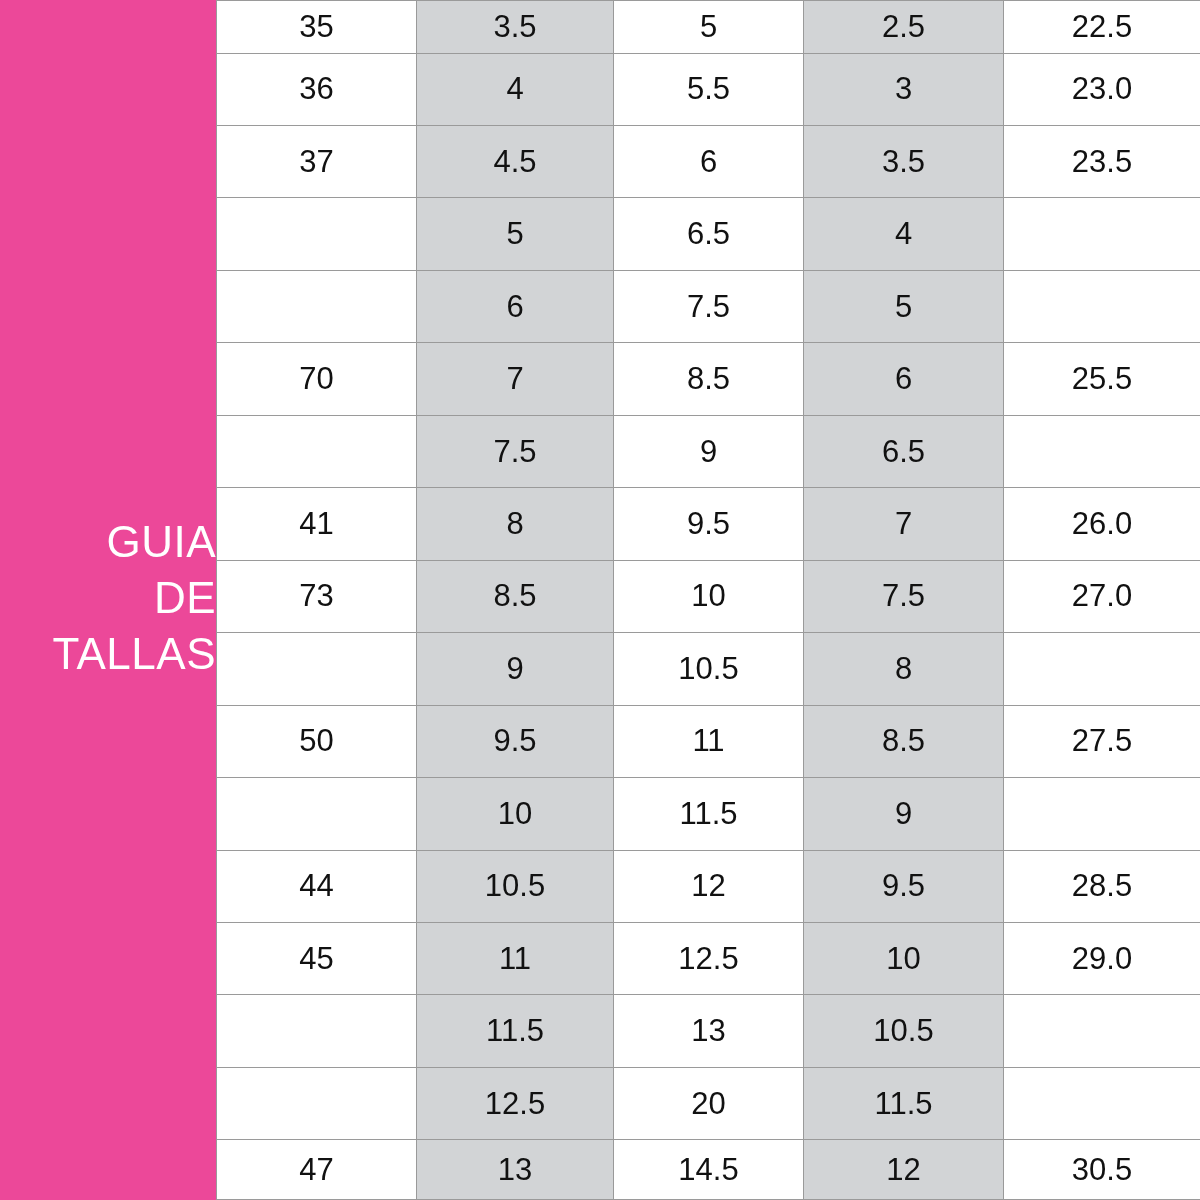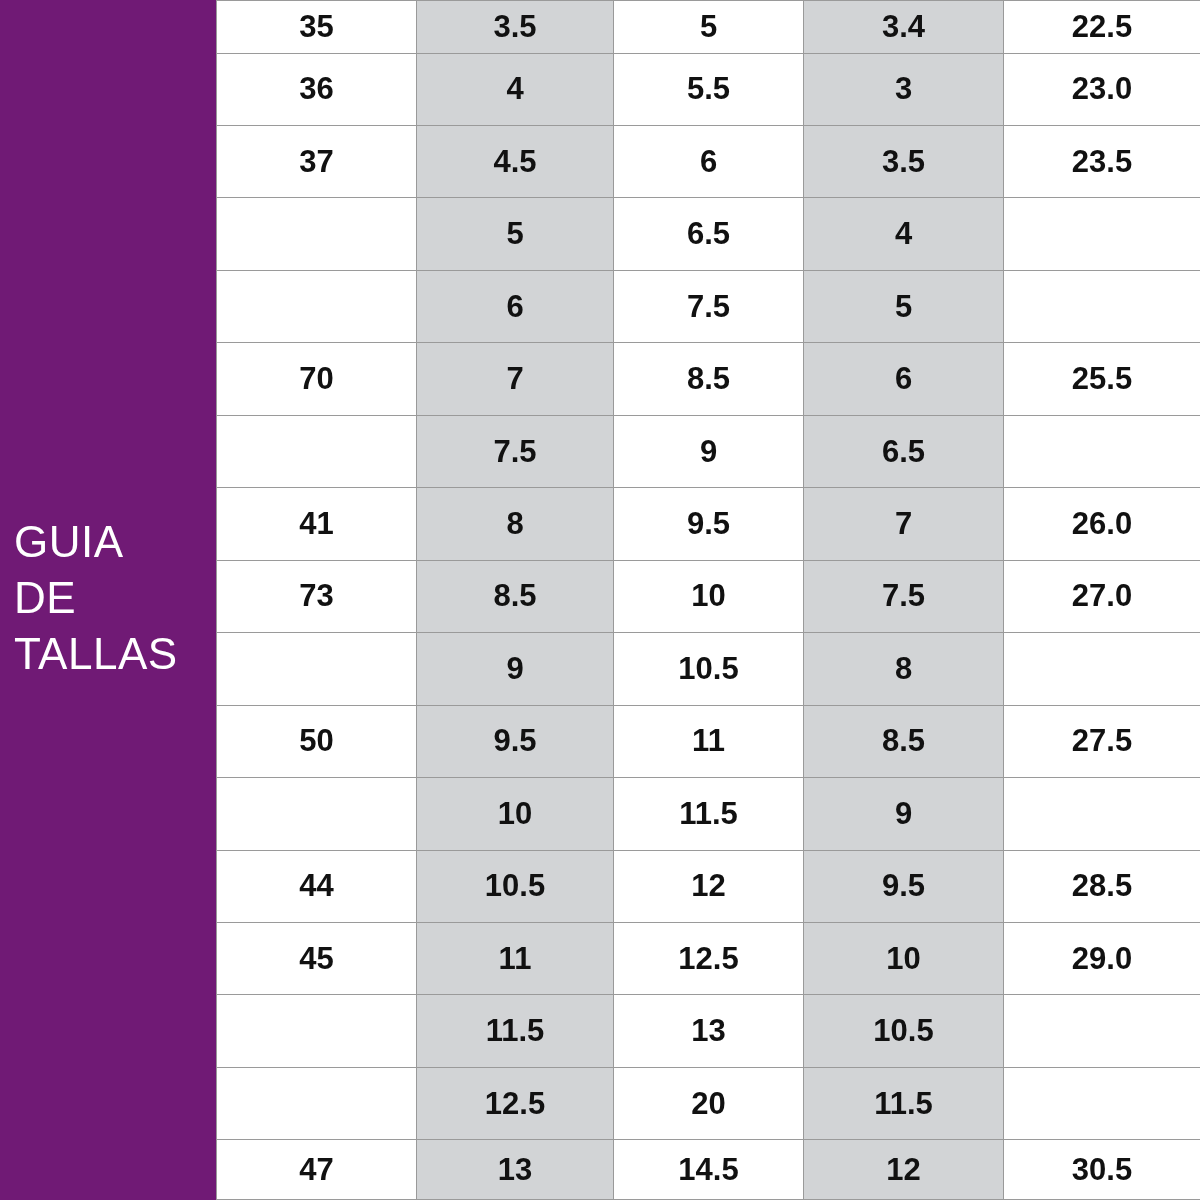--- a/index.html
+++ b/index.html
@@ -17,42 +17,41 @@
     position: relative;
     width: 1200px;
     height: 1200px;
     display: flex;
     background: #ffffff;
   }
   
   #sidebar {
     width: 216px;
     min-width: 216px;
-    background: #701a75;
+    background: #ec4899;
     color: #ffffff;
     display: flex;
     flex-direction: column;
     justify-content: center;
-    align-items: flex-start;
+    align-items: flex-end;
     padding: 0 0 4px 14px;
     box-sizing: border-box;
   }
   #sidebar .guide-line {
     font-size: 44px;
     line-height: 1.28;
     letter-spacing: 0.5px;
     color: #ffffff;
     font-family: "Liberation Sans", sans-serif;
   }
   
   #table-wrap {
     flex: 1;
     position: relative;
     background: #0f766e;
-    font-weight: bold;
   }
   table.size-table {
     width: 100%;
     height: 1200px;
     border-collapse: collapse;
     table-layout: fixed;
   }
   table.size-table td {
     border: 1px solid #9a9a9a;
     text-align: center;
@@ -98,21 +97,21 @@
           <col class="c1">
           <col class="c2">
           <col class="c3">
           <col class="c4">
       </colgroup>
       <tbody id="table-body">
           <tr class="first">
             <td class="plain">35</td>
             <td class="shaded">3.5</td>
             <td class="plain">5</td>
-            <td class="shaded">3.4</td>
+            <td class="shaded">2.5</td>
             <td class="plain">22.5</td>
           </tr>
           <tr>
             <td class="plain">36</td>
             <td class="shaded">4</td>
             <td class="plain">5.5</td>
             <td class="shaded">3</td>
             <td class="plain">23.0</td>
           </tr>
           <tr>

